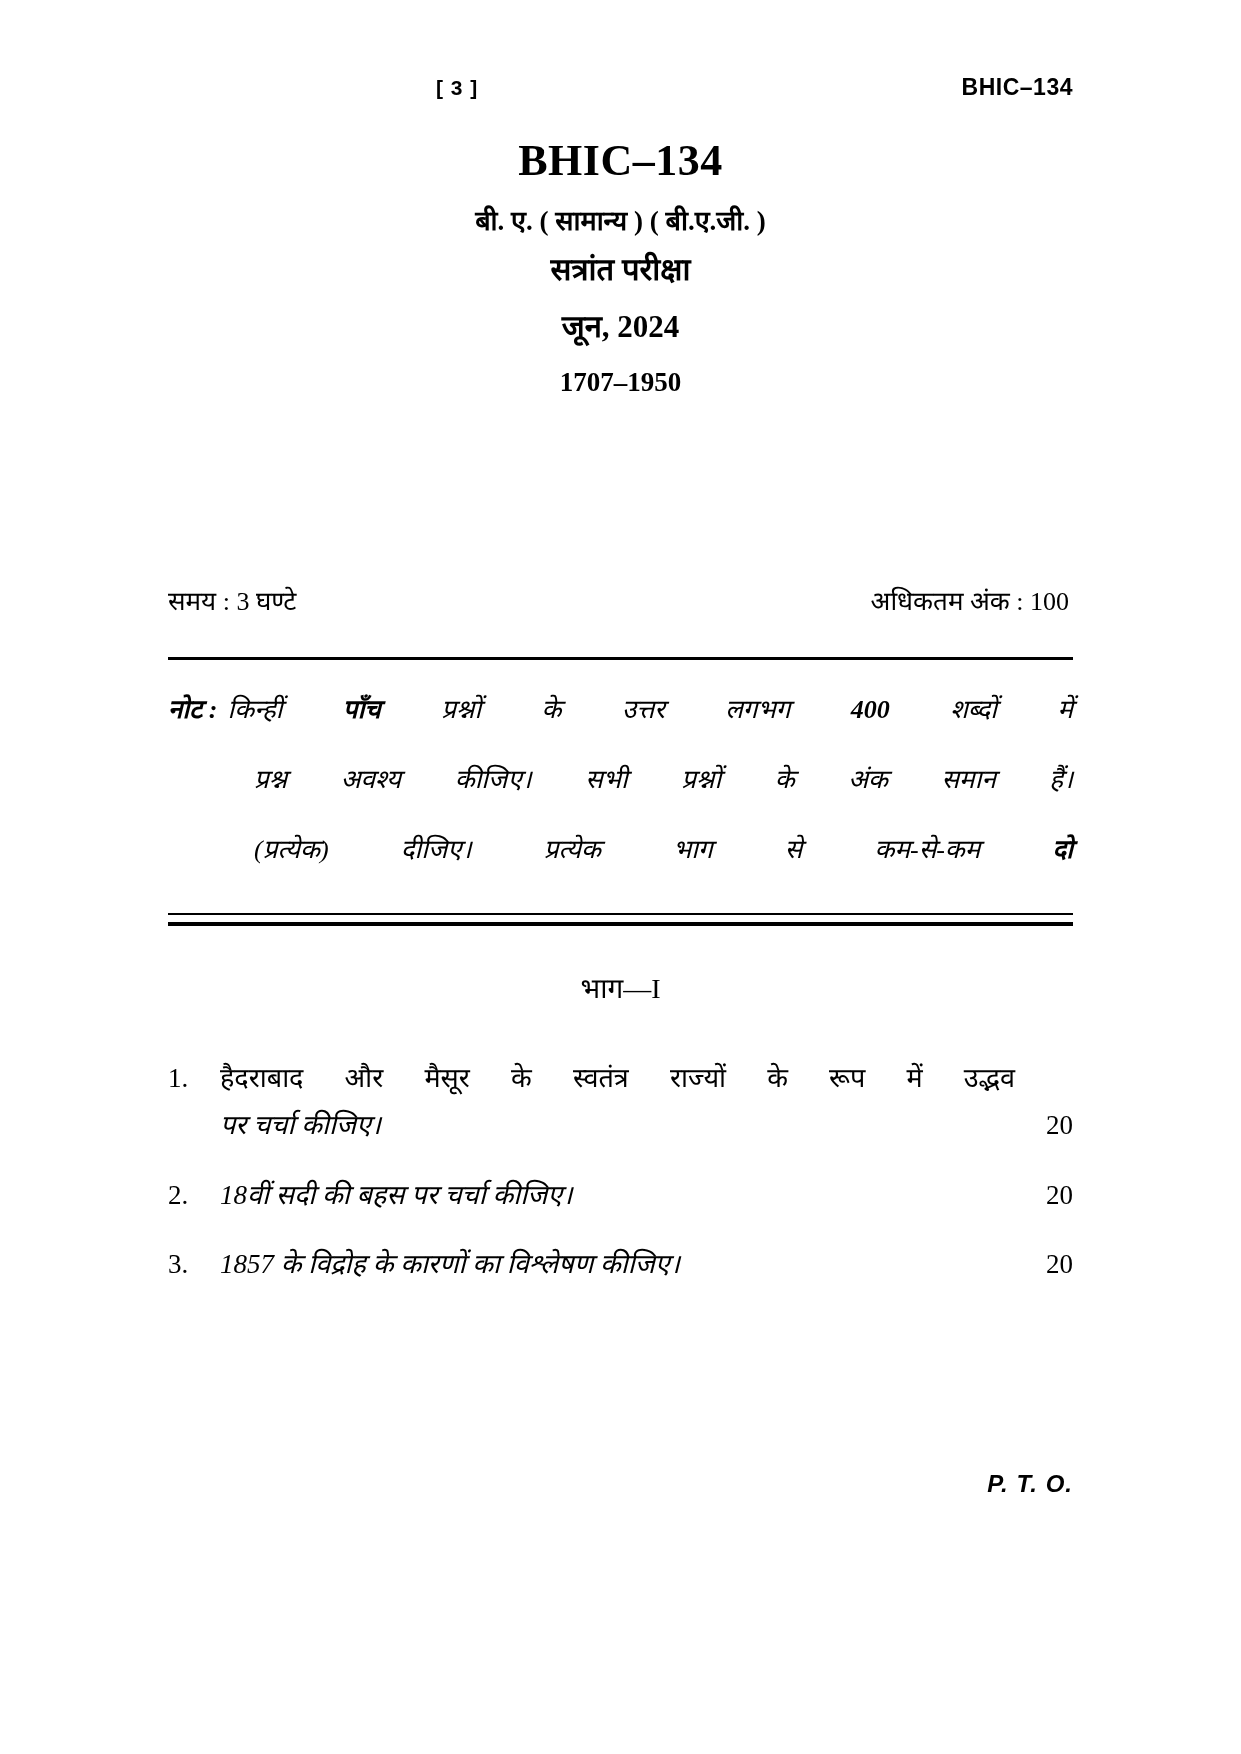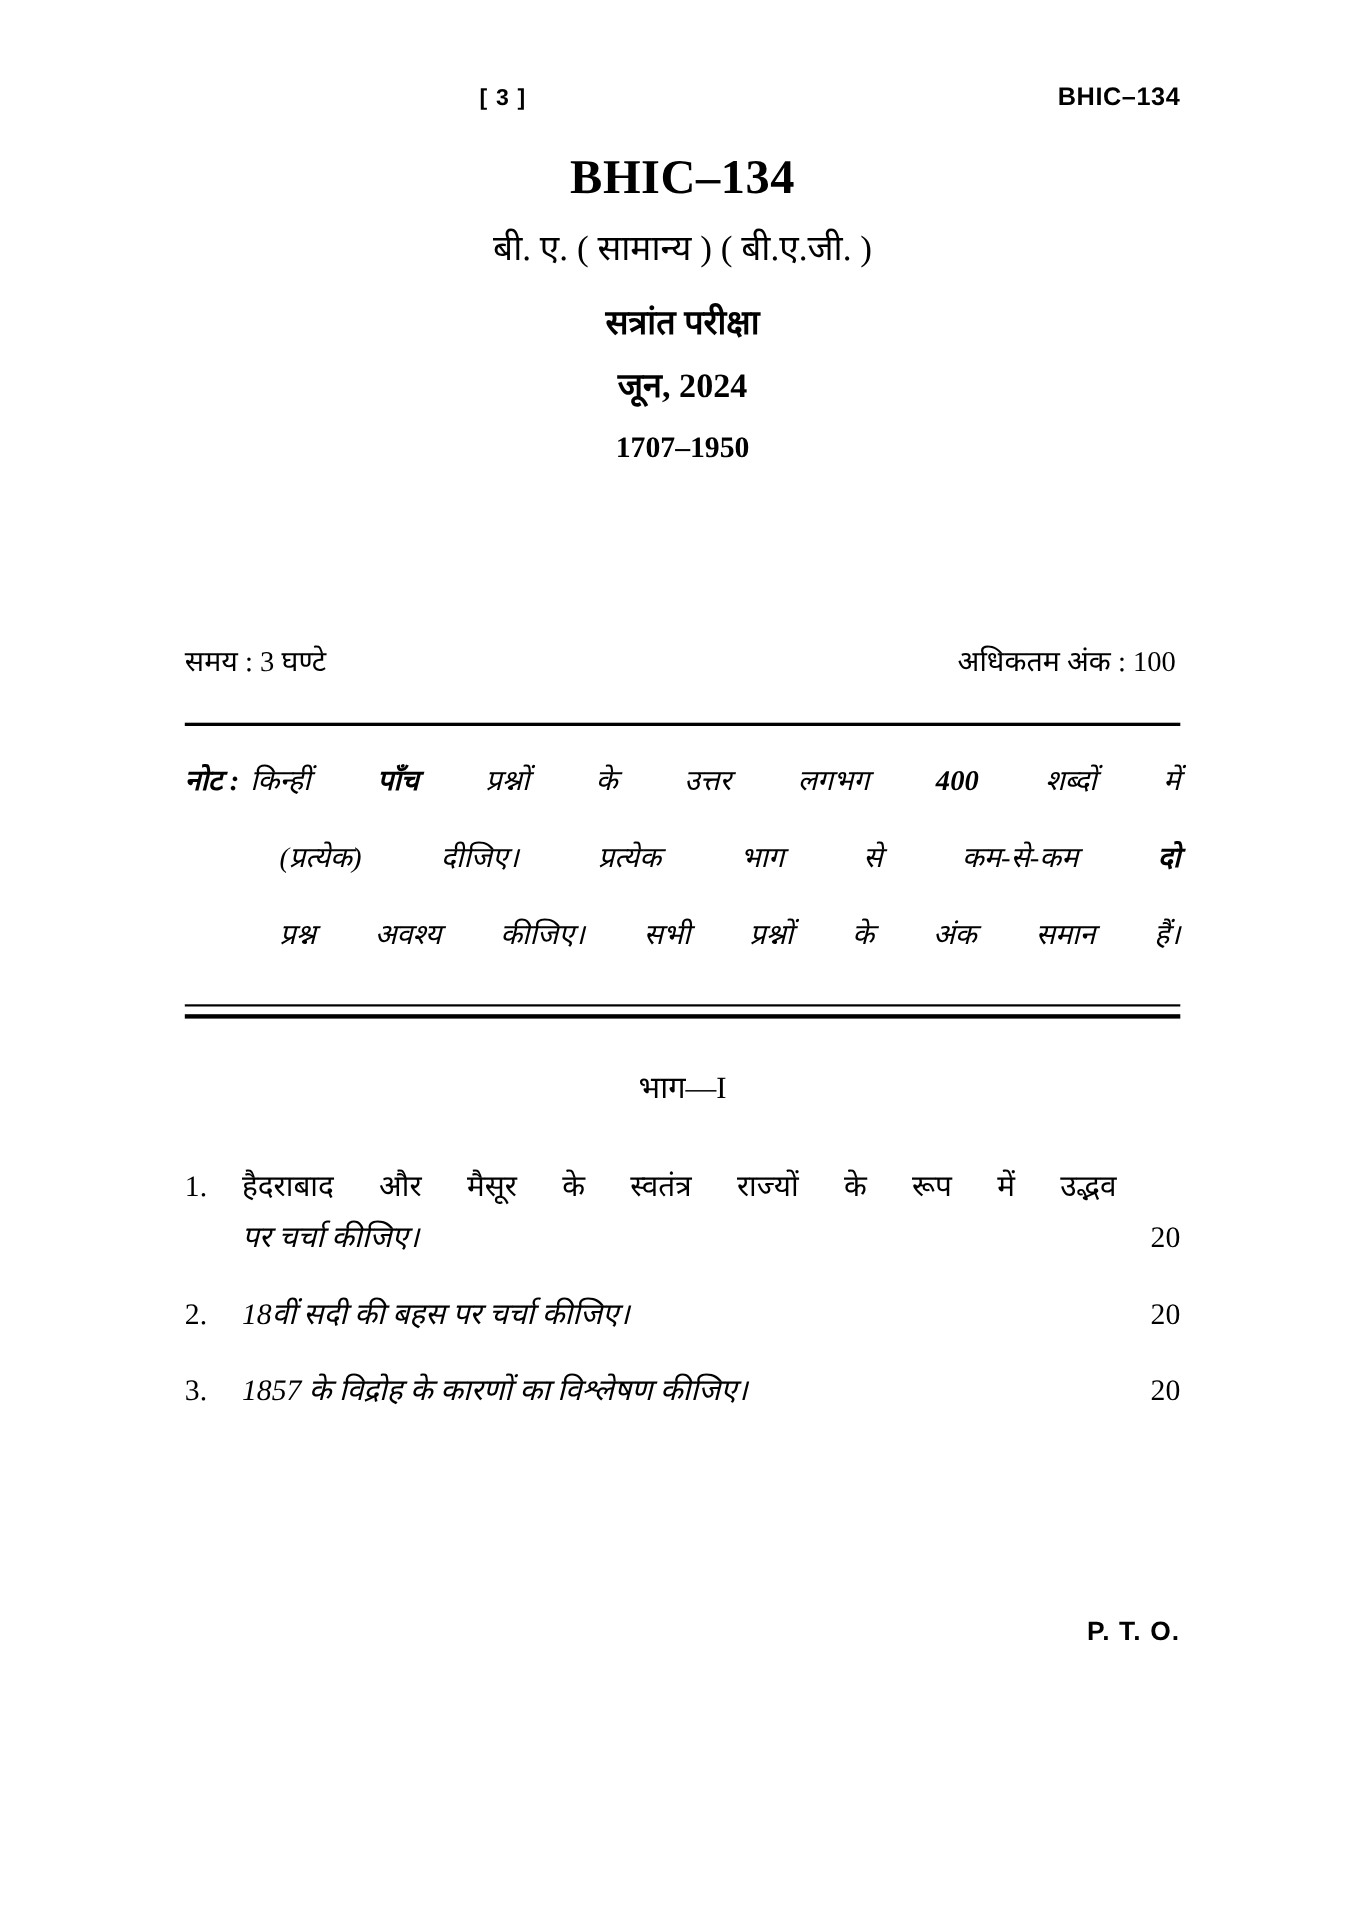--- a/index.html
+++ b/index.html
@@ -57,24 +57,24 @@
     text-align: center;
   }
   .paper-code {
     font-size: 44px;
     font-weight: bold;
     letter-spacing: 0.5px;
     line-height: 1.12;
     margin-bottom: 20px;
   }
   .degree-line {
-    font-size: 32px;
-    font-weight: normal;
+    font-size: 27px;
+    font-weight: bold;
     line-height: 1.25;
-    margin-bottom: 30px;
+    margin-bottom: 12px;
   }
   .exam-line {
     font-size: 31px;
     font-weight: bold;
     line-height: 1.25;
     margin-bottom: 18px;
   }
   .session-line {
     font-size: 31px;
     font-weight: bold;
@@ -216,20 +216,21 @@
   .footer {
     position: absolute;
     top: 1470px;
     left: 168px;
     right: 168px;
     text-align: right;
     font-family: "Liberation Sans", "DejaVu Sans", sans-serif;
     font-size: 24px;
     font-weight: bold;
     letter-spacing: 1px;
+    font-style: italic;
   }
 </style>
 </head>
 <body>
 
 <div class="page">
 
   <div class="running-head">
     <span class="page-number">[ 3 ]</span>
     <span class="head-code">BHIC–134</span>
@@ -250,25 +251,25 @@
 
   <div class="rule-single"></div>
 
   <div class="note-block">
     <div class="note-line">
       <span class="note-label">नोट :</span>
       <span class="note-text"><span>किन्हीं </span><b>पाँच</b><span> प्रश्नों के उत्तर लगभग </span><b>400</b><span> शब्दों में</span></span>
     </div>
     <div class="note-line">
       <span class="note-indent"></span>
-      <span class="note-text"><span>(प्रत्येक) दीजिए। प्रत्येक भाग से कम-से-कम </span><b>दो</b></span>
+      <span class="note-text last">प्रश्न अवश्य कीजिए। सभी प्रश्नों के अंक समान हैं।</span>
     </div>
     <div class="note-line">
       <span class="note-indent"></span>
-      <span class="note-text last">प्रश्न अवश्य कीजिए। सभी प्रश्नों के अंक समान हैं।</span>
+      <span class="note-text"><span>(प्रत्येक) दीजिए। प्रत्येक भाग से कम-से-कम </span><b>दो</b></span>
     </div>
   </div>
 
   <div class="rule-double"></div>
 
   <div class="part-heading">भाग—I</div>
 
   <div class="questions">
 
     <div class="question">

